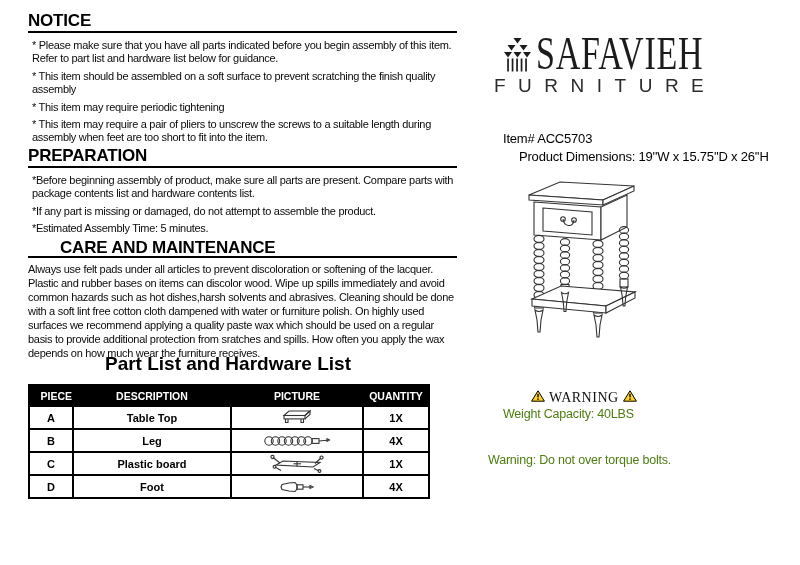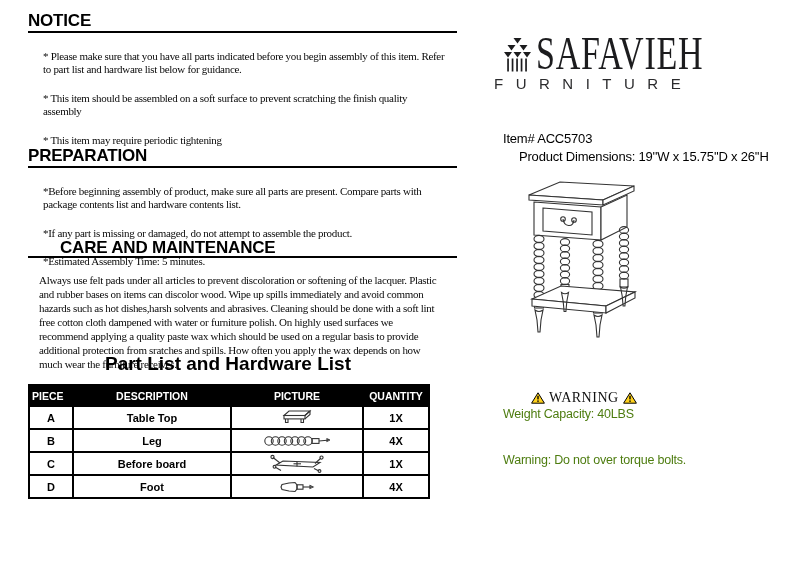--- a/index.html
+++ b/index.html
@@ -13,75 +13,76 @@
 
   
   .sec-title {
     font-size:17px; font-weight:700; letter-spacing:-0.2px; color:#000;
   }
   .sec-rule { background:#000; height:2px; }
   .body-text {
     font-size:11px; line-height:13.4px; letter-spacing:-0.3px; color:#0a0a0a;
     width:434px;
   }
-  .body-text p { margin:15px;font-family:Liberation Serif, serif; }
+  .body-text p { margin:4px; }
 
   .list-title {
     width:400px; text-align:center; font-size:19px; font-weight:700; color:#000;
   }
 
   
   table.parts {
     border-collapse:collapse; table-layout:fixed; width:400px;
     border:2px solid #000;
   }
   table.parts th, table.parts td {
     border:2px solid #000; font-size:11px; font-weight:700;
     text-align:center; vertical-align:middle; padding:0;
   }
   table.parts thead th {
     background:#000; color:#fff; height:21px; font-size:10.5px; letter-spacing:0;
   }
-  table.parts thead th.first { text-align:left; padding-left:2px; }
+  table.parts thead th.first { text-align:right; padding-left:2px; }
   table.parts tbody td { height:23px; background:#fff; }
   .pic-cell svg { display:block; margin:0 auto; }
 
   
   .brand-name {
     font-family:"Liberation Serif", serif; font-size:46px; font-weight:500;
     letter-spacing:1px; color:#1c1c1e; white-space:nowrap;
     transform:scaleX(0.74); transform-origin:0 50%;
   }
   .brand-division {
-    font-size:15px; letter-spacing:12.5px; color:#2b2b2d; white-space:nowrap;
+    font-size:19px; letter-spacing:12.5px; color:#2b2b2d; white-space:nowrap;
   }
 
   
   .info-line { font-size:13px; letter-spacing:-0.2px; color:#000; white-space:nowrap; }
 
   
   .warn-head {
-    display:flex; align-items:center; gap:4px;
+    display:flex; align-items:flex-start; gap:4px;
     font-family:"Liberation Serif", serif; font-size:14px; color:#111; letter-spacing:0.5px;
   }
   .warn-line { font-size:12.5px; letter-spacing:-0.2px; color:#4d7c0f; white-space:nowrap; }
 
   svg.lineart { stroke:#333; fill:none; stroke-width:1.1; }
 </style>
 </head>
 <body>
 
 <div class="page">
 
   <div class="abs sec-title" style="left:28px; top:11px;">NOTICE</div>
   <div class="abs sec-rule" style="left:28px; top:31px; width:429px;"></div>
   <div class="abs body-text" style="left:28px; top:35px;">
     <p>* Please make sure that you have all parts indicated before you begin assembly of this item. Refer to part list and hardware list below for guidance.</p>
     <p>* This item should be assembled on a soft surface to prevent scratching the finish quality assembly</p>
     <p>* This item may require periodic tightening</p>
+    <p>* This item may require a pair of pliers to unscrew the screws to a suitable length during assembly when feet are too short to fit into the item.</p>
   </div>
 
   <div class="abs sec-title" style="left:28px; top:146px;">PREPARATION</div>
   <div class="abs sec-rule" style="left:28px; top:166px; width:429px;"></div>
   <div class="abs body-text" style="left:28px; top:170px;">
     <p>*Before beginning assembly of product, make sure all parts are present. Compare parts with package contents list  and hardware contents list.</p>
     <p>*If any part is missing or damaged, do not attempt to assemble the product.</p>
     <p>*Estimated Assembly Time: 5 minutes.</p>
   </div>
 
@@ -137,21 +138,21 @@
             <circle cx="44" cy="7" r="4.2"></circle>
             <rect x="48" y="4.6" width="7" height="4.8"></rect>
             <line x1="55" y1="7" x2="63" y2="6.2"></line>
             <polygon points="63,4.8 66,6 63,7.4"></polygon>
           </svg>
         </td>
         <td>4X</td>
       </tr>
       <tr>
         <td>C</td>
-        <td>Before board</td>
+        <td>Plastic board</td>
         <td class="pic-cell">
           <svg class="lineart" width="58" height="19" viewBox="0 0 58 19">
             <polygon points="8,11 15,7 52,8.5 45,13"></polygon>
             <line x1="29" y1="8" x2="29" y2="12.5"></line>
               <line x1="25.5" y1="9.8" x2="33" y2="9.8"></line>
             <line x1="12" y1="9" x2="5" y2="3.5"></line>
               <circle cx="4.5" cy="3" r="1.6"></circle>
             <line x1="47" y1="9.5" x2="53" y2="4"></line>
               <circle cx="53.5" cy="3.6" r="1.6"></circle>
             <line x1="7" y1="13" x2="13" y2="16.5"></line>
@@ -274,15 +275,15 @@
       <rect x="6.3" y="8.4" width="1.4" height="1.5" fill="#000"></rect>
     </svg>
     <span>WARNING</span>
     <svg width="14" height="12" viewBox="0 0 14 12">
       <polygon points="7,0.8 13.4,11.2 0.6,11.2" fill="#ffd21e" stroke="#000" stroke-width="1"></polygon>
       <rect x="6.3" y="3.8" width="1.4" height="3.6" fill="#000"></rect>
       <rect x="6.3" y="8.4" width="1.4" height="1.5" fill="#000"></rect>
     </svg>
   </div>
   <div class="abs warn-line" style="left:503px; top:407px;">Weight Capacity: 40LBS</div>
-  <div class="abs warn-line" style="left:503px; top:453px;">Warning: Do not over torque bolts.</div>
+  <div class="abs warn-line" style="left:488px; top:453px;">Warning: Do not over torque bolts.</div>
 
 </div>
 
 </body></html>

